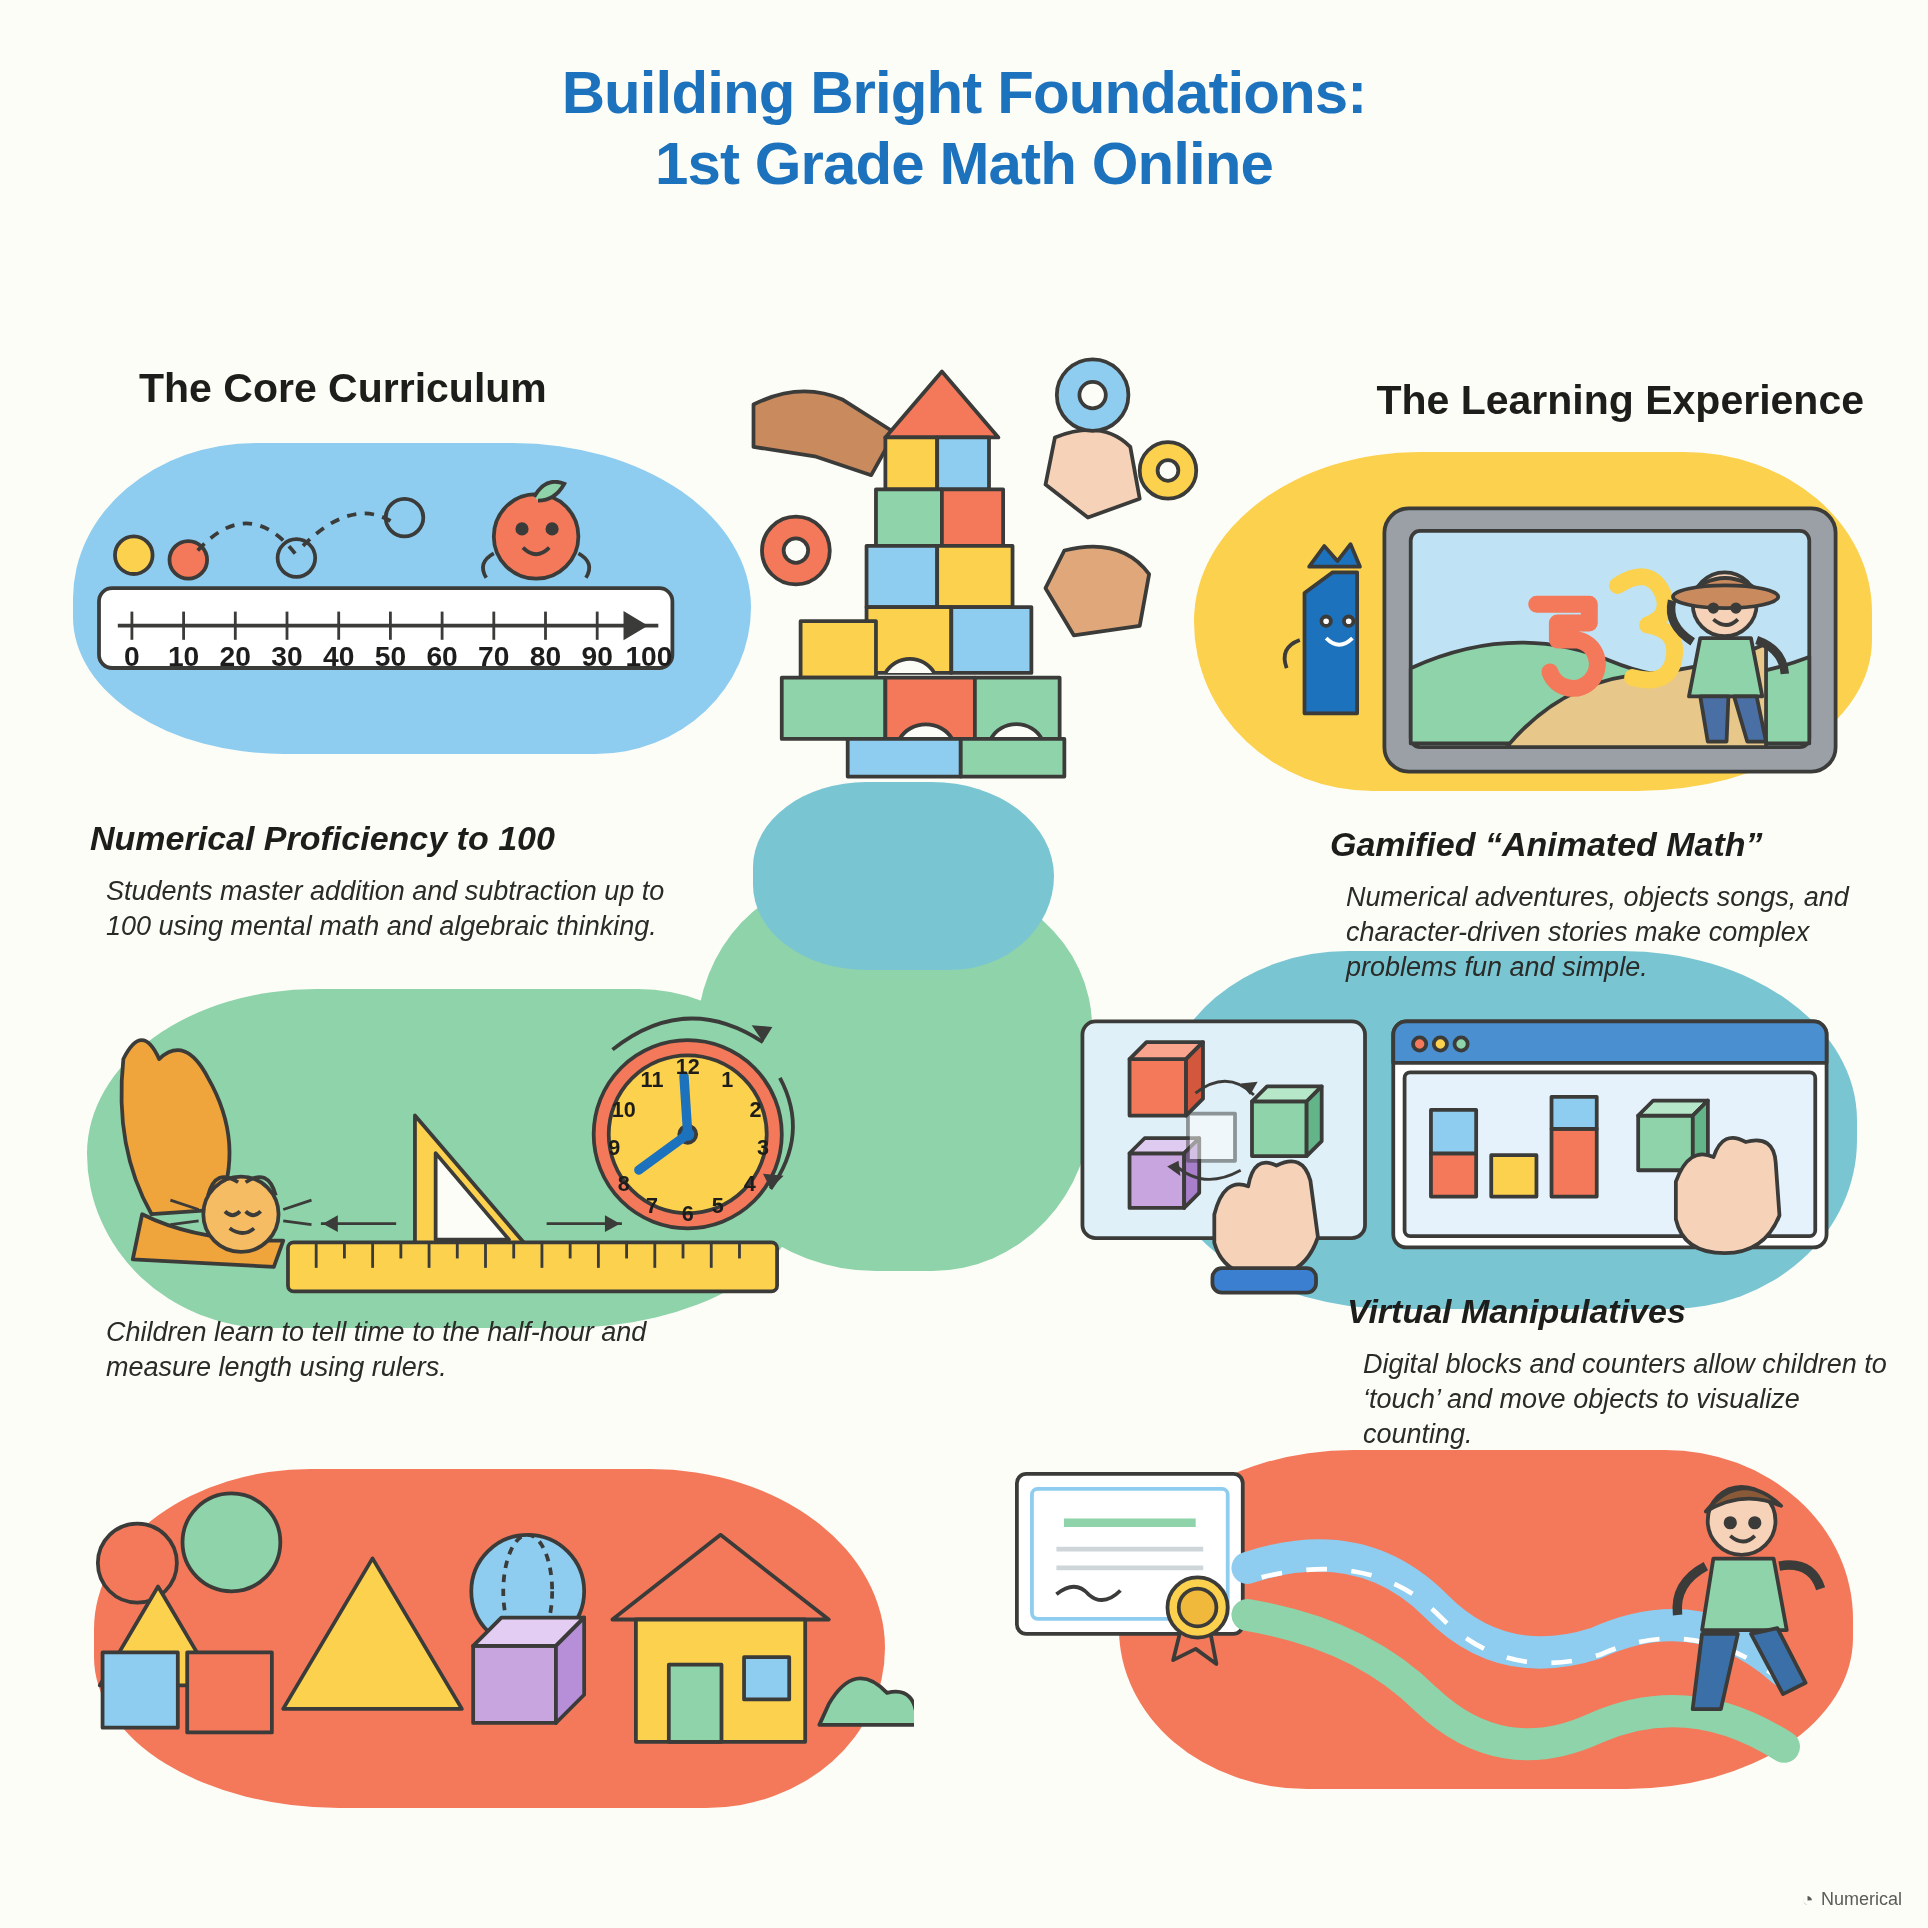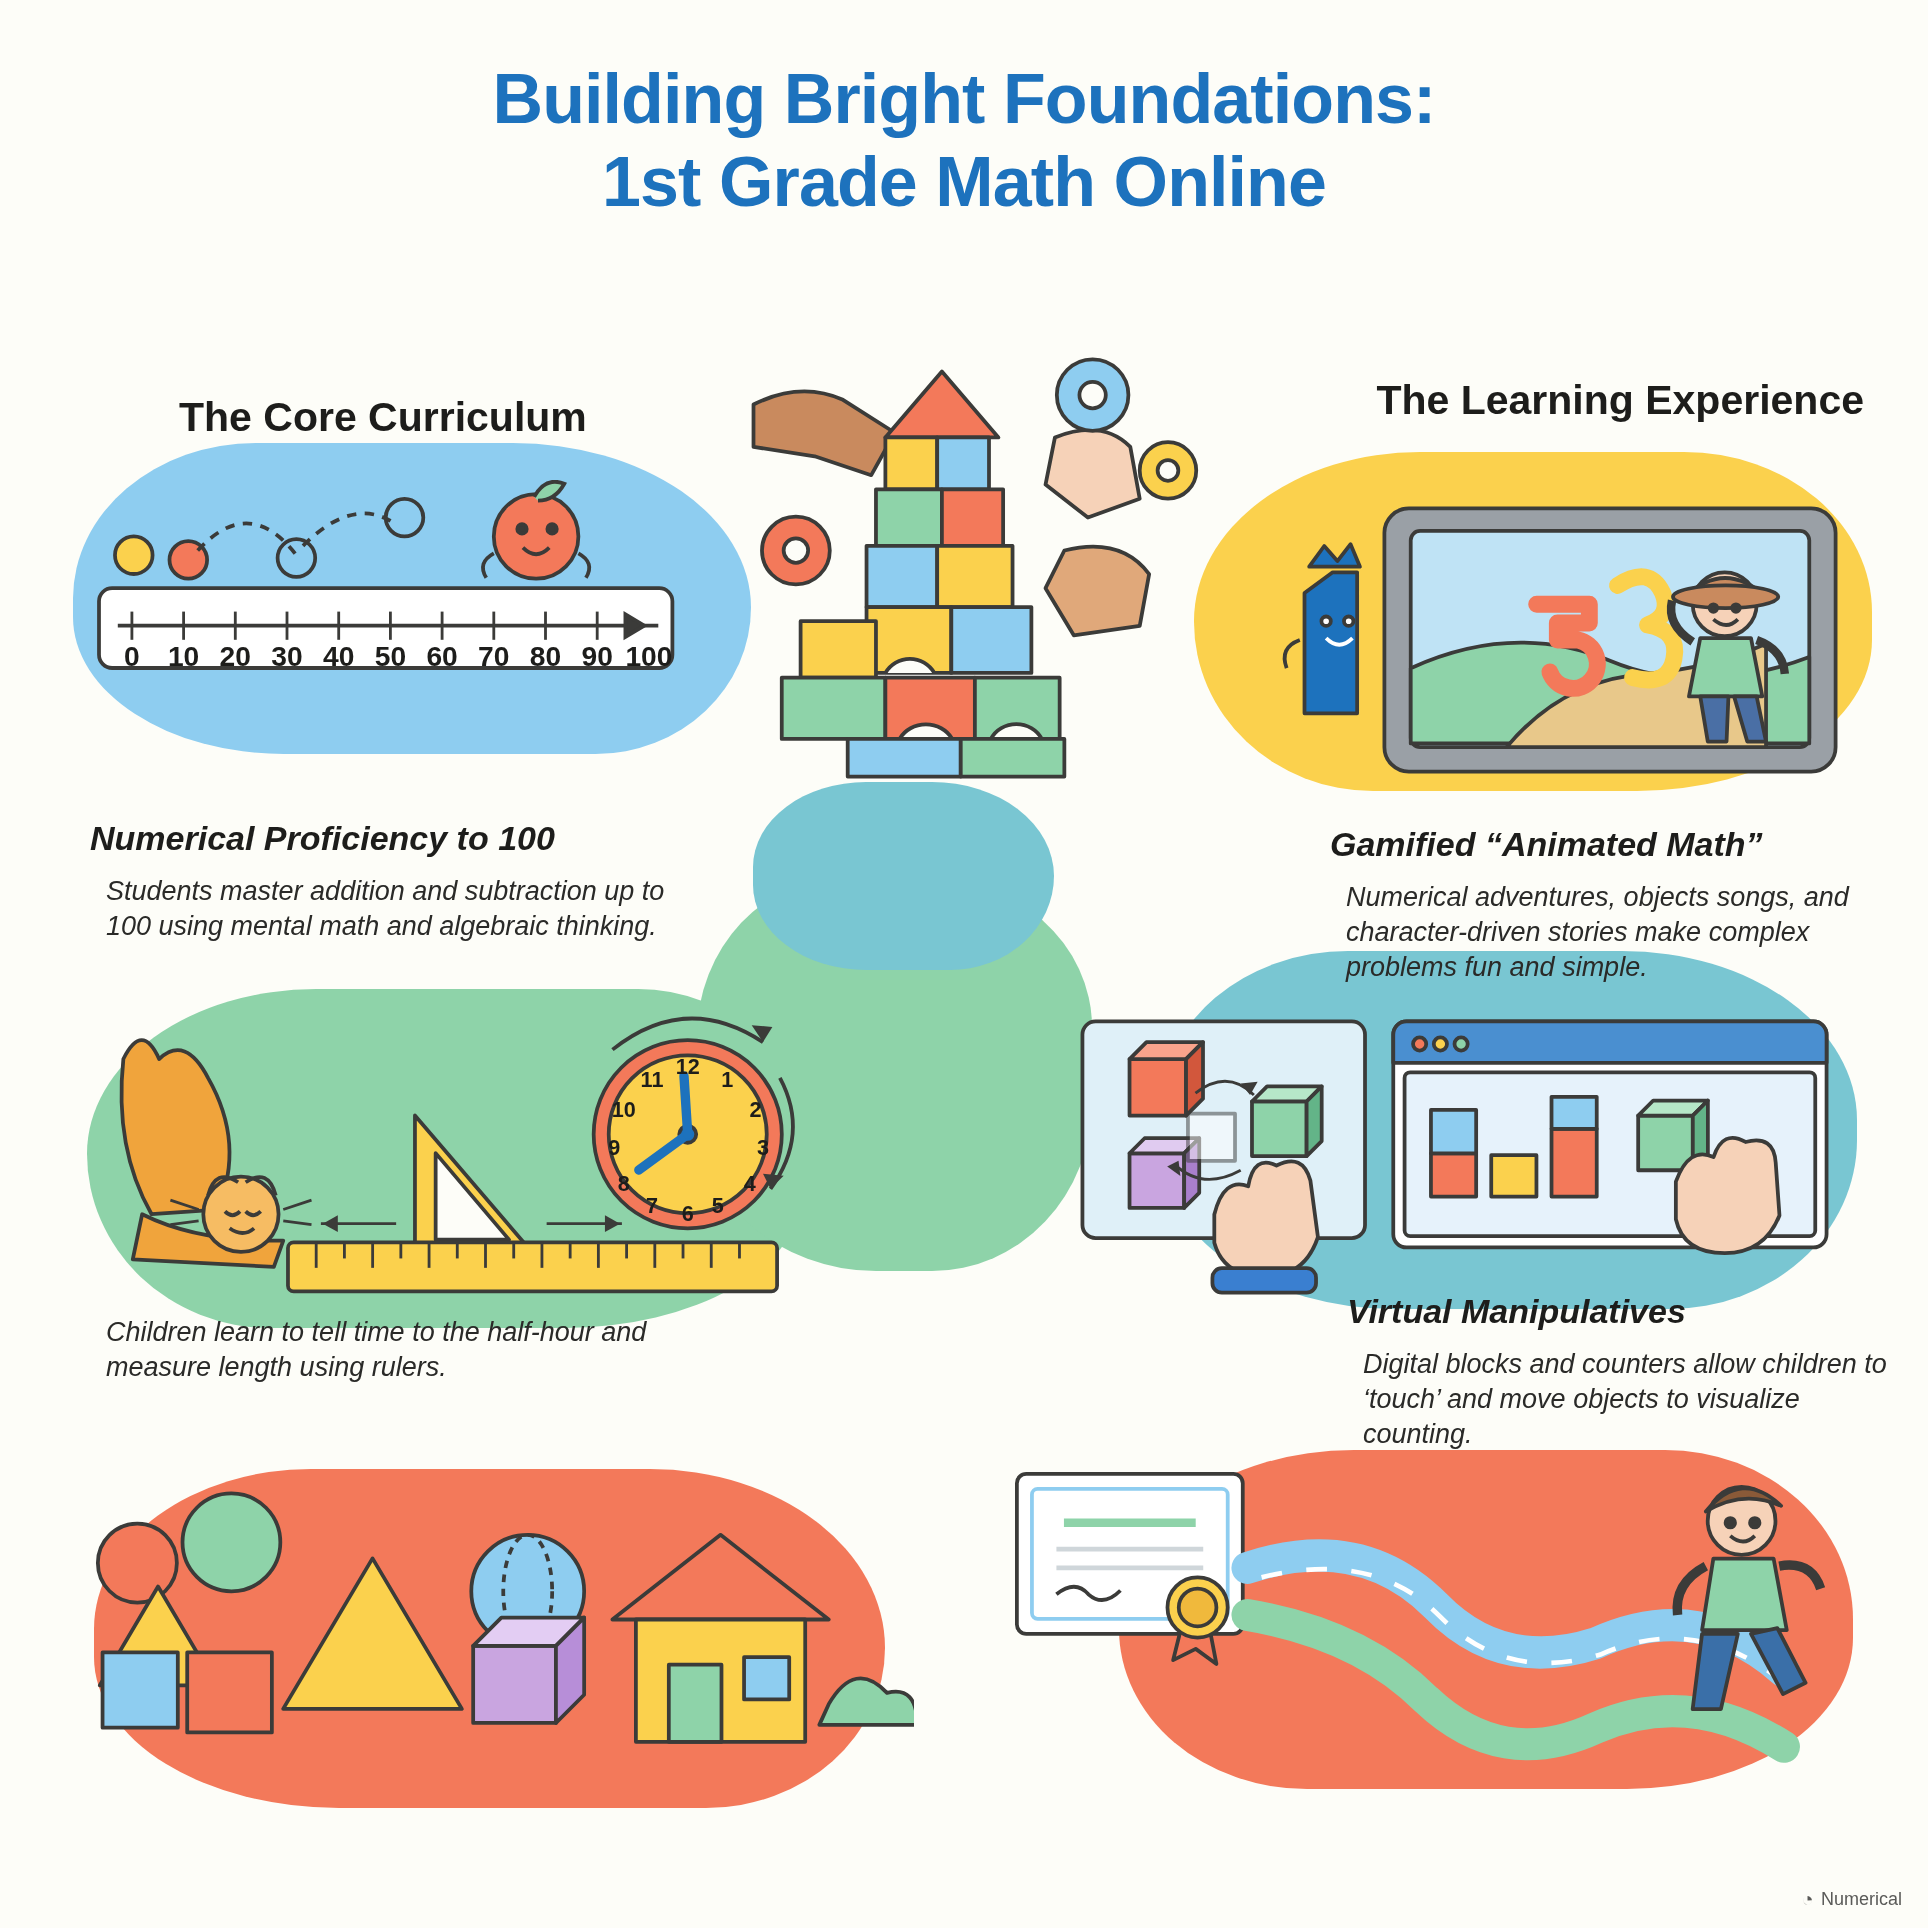--- a/index.html
+++ b/index.html
@@ -25,32 +25,32 @@
   .title-block {
     position: absolute;
     top: 58px;
     left: 0;
     width: 1928px;
     text-align: center;
   }
   .title-line {
     color: #1d72bd;
     font-weight: bold;
-    font-size: 70px;
+    font-size: 60px;
     line-height: 1.18;
     letter-spacing: -0.9px;
   }
   
   .col-head {
     position: absolute;
     font-size: 41px;
     font-weight: bold;
     color: #1d1d1b;
   }
-  #head-core { left: 139px; top: 394px; margin-left: 40px; }
+  #head-core { left: 139px; top: 365px; }
   #head-exp  { right: 64px; top: 377px; }
 
   
   .blob { position: absolute; z-index: 1; }
   #blob-blue {
     left: 73px; top: 443px; width: 678px; height: 311px;
     background: #8ecdf0; border-radius: 188px 245px 160px 217px / 160px 169px 151px 141px;
   }
   #blob-green {
     left: 87px; top: 989px; width: 716px; height: 339px;

